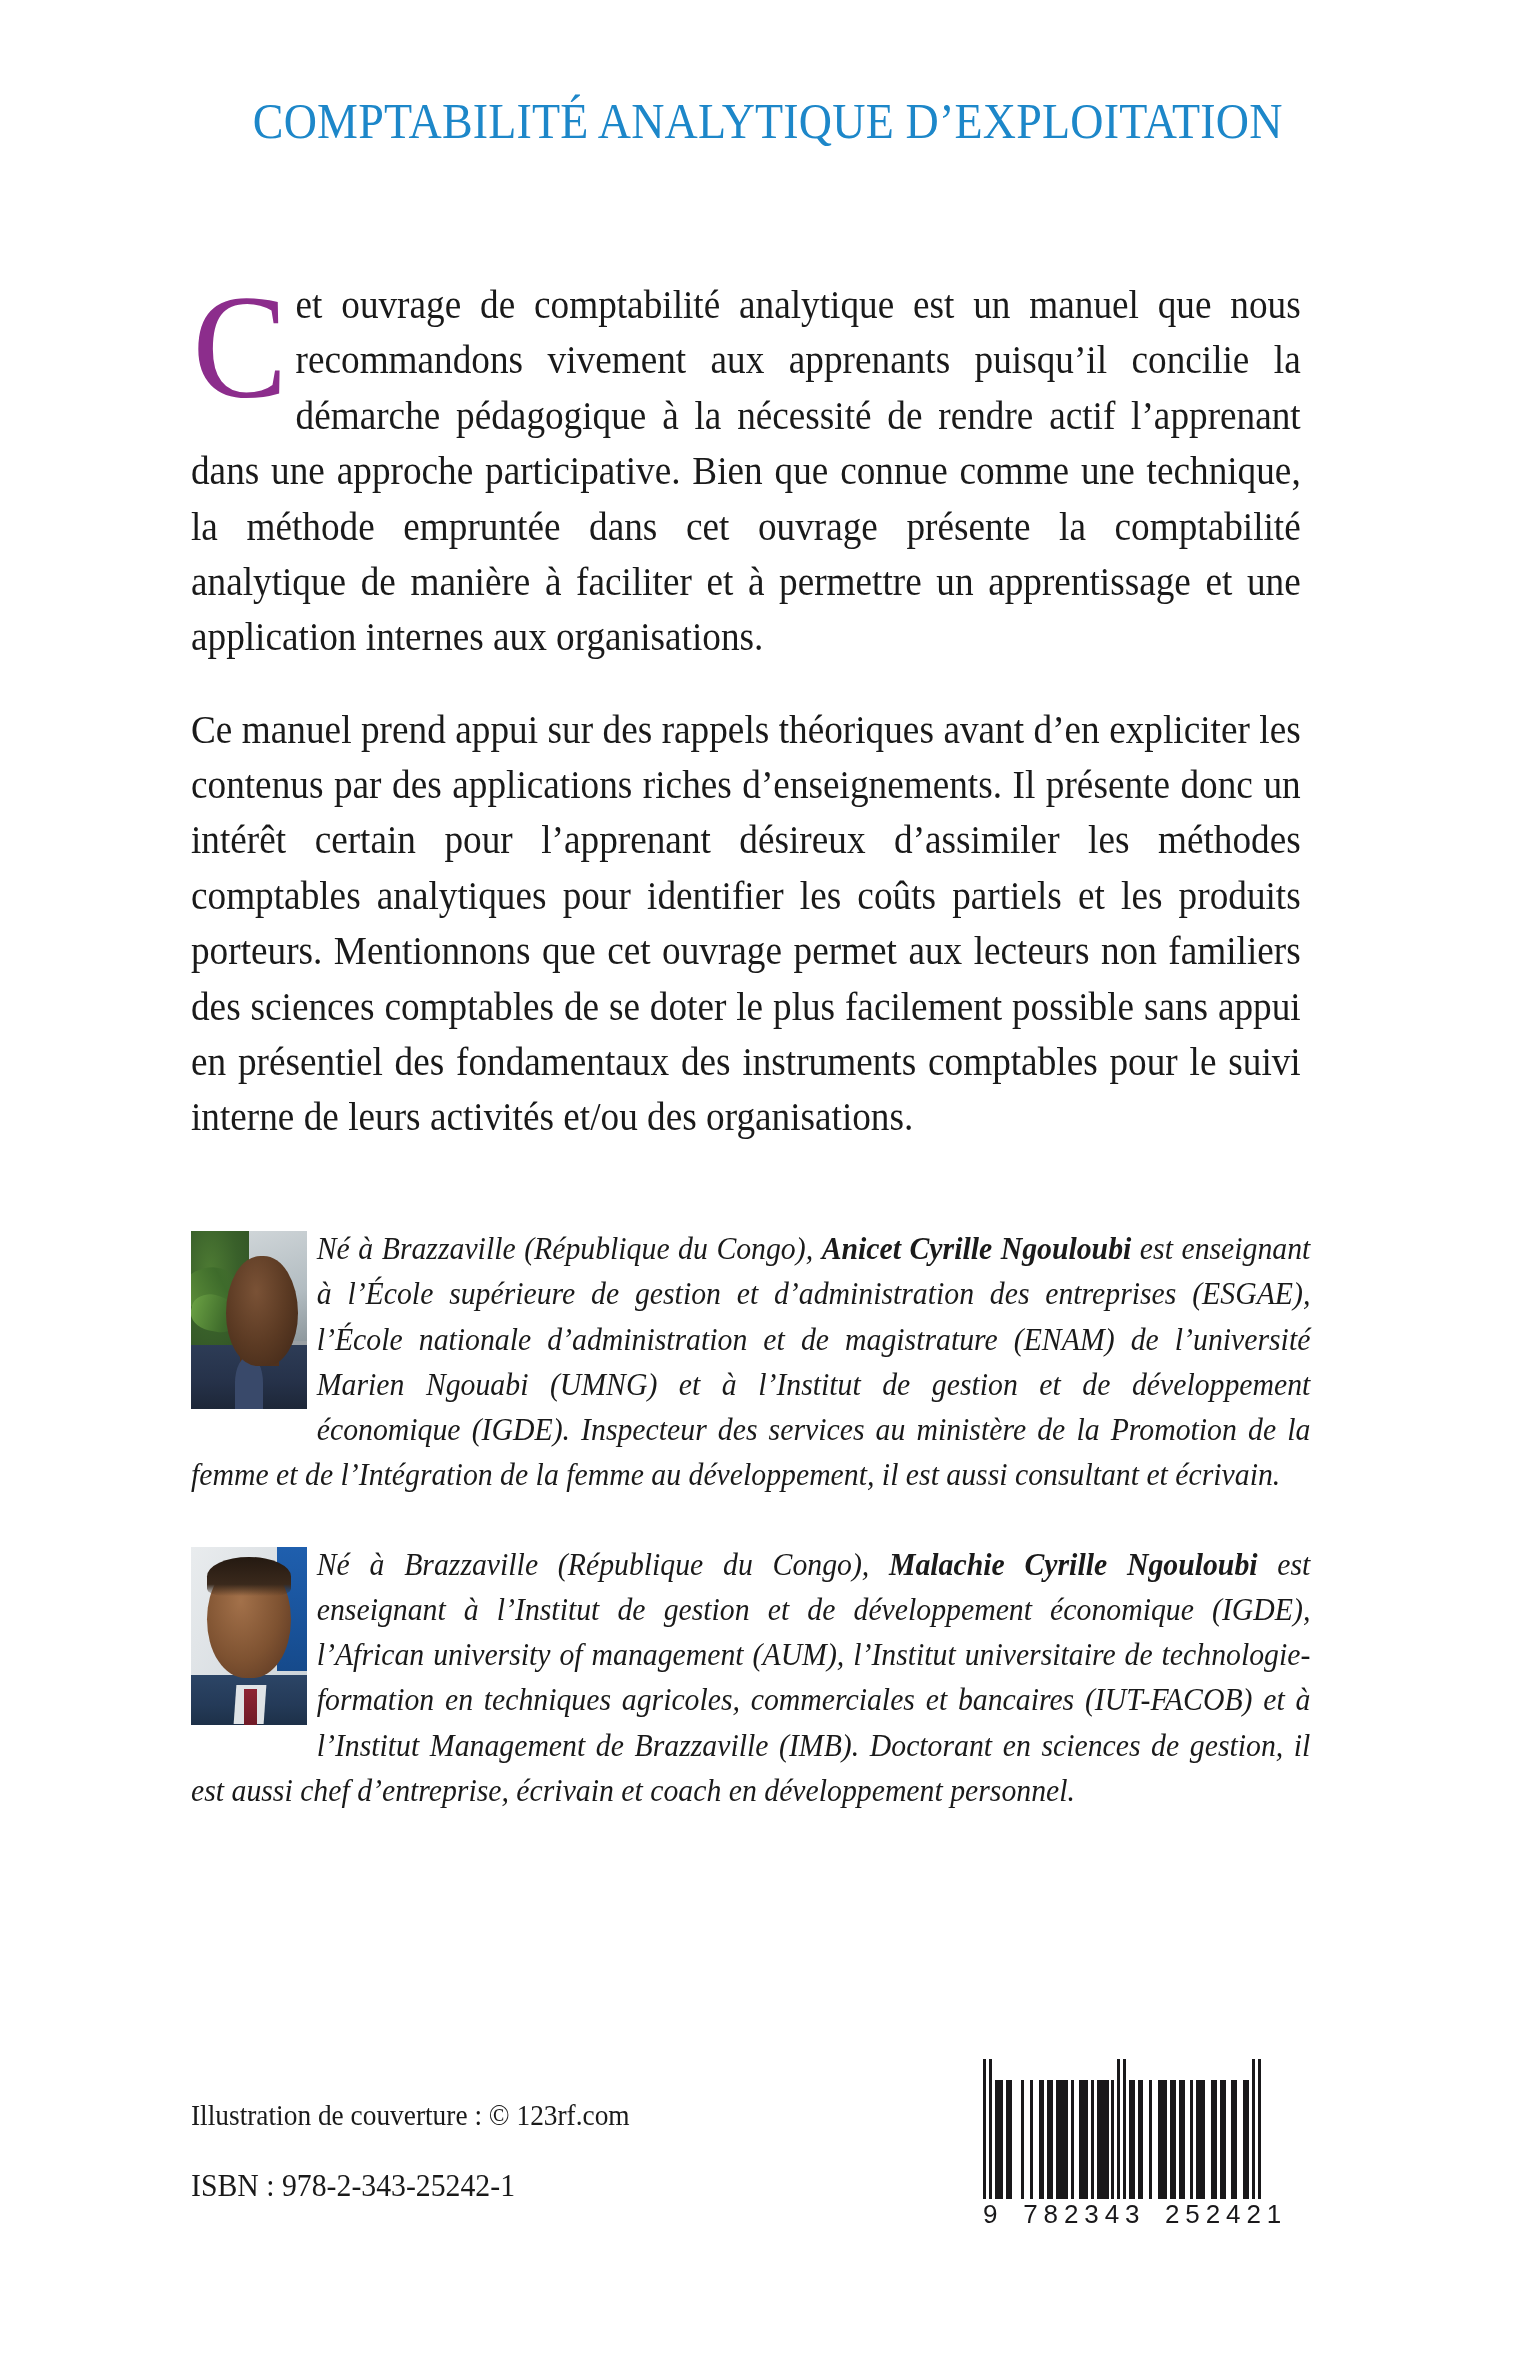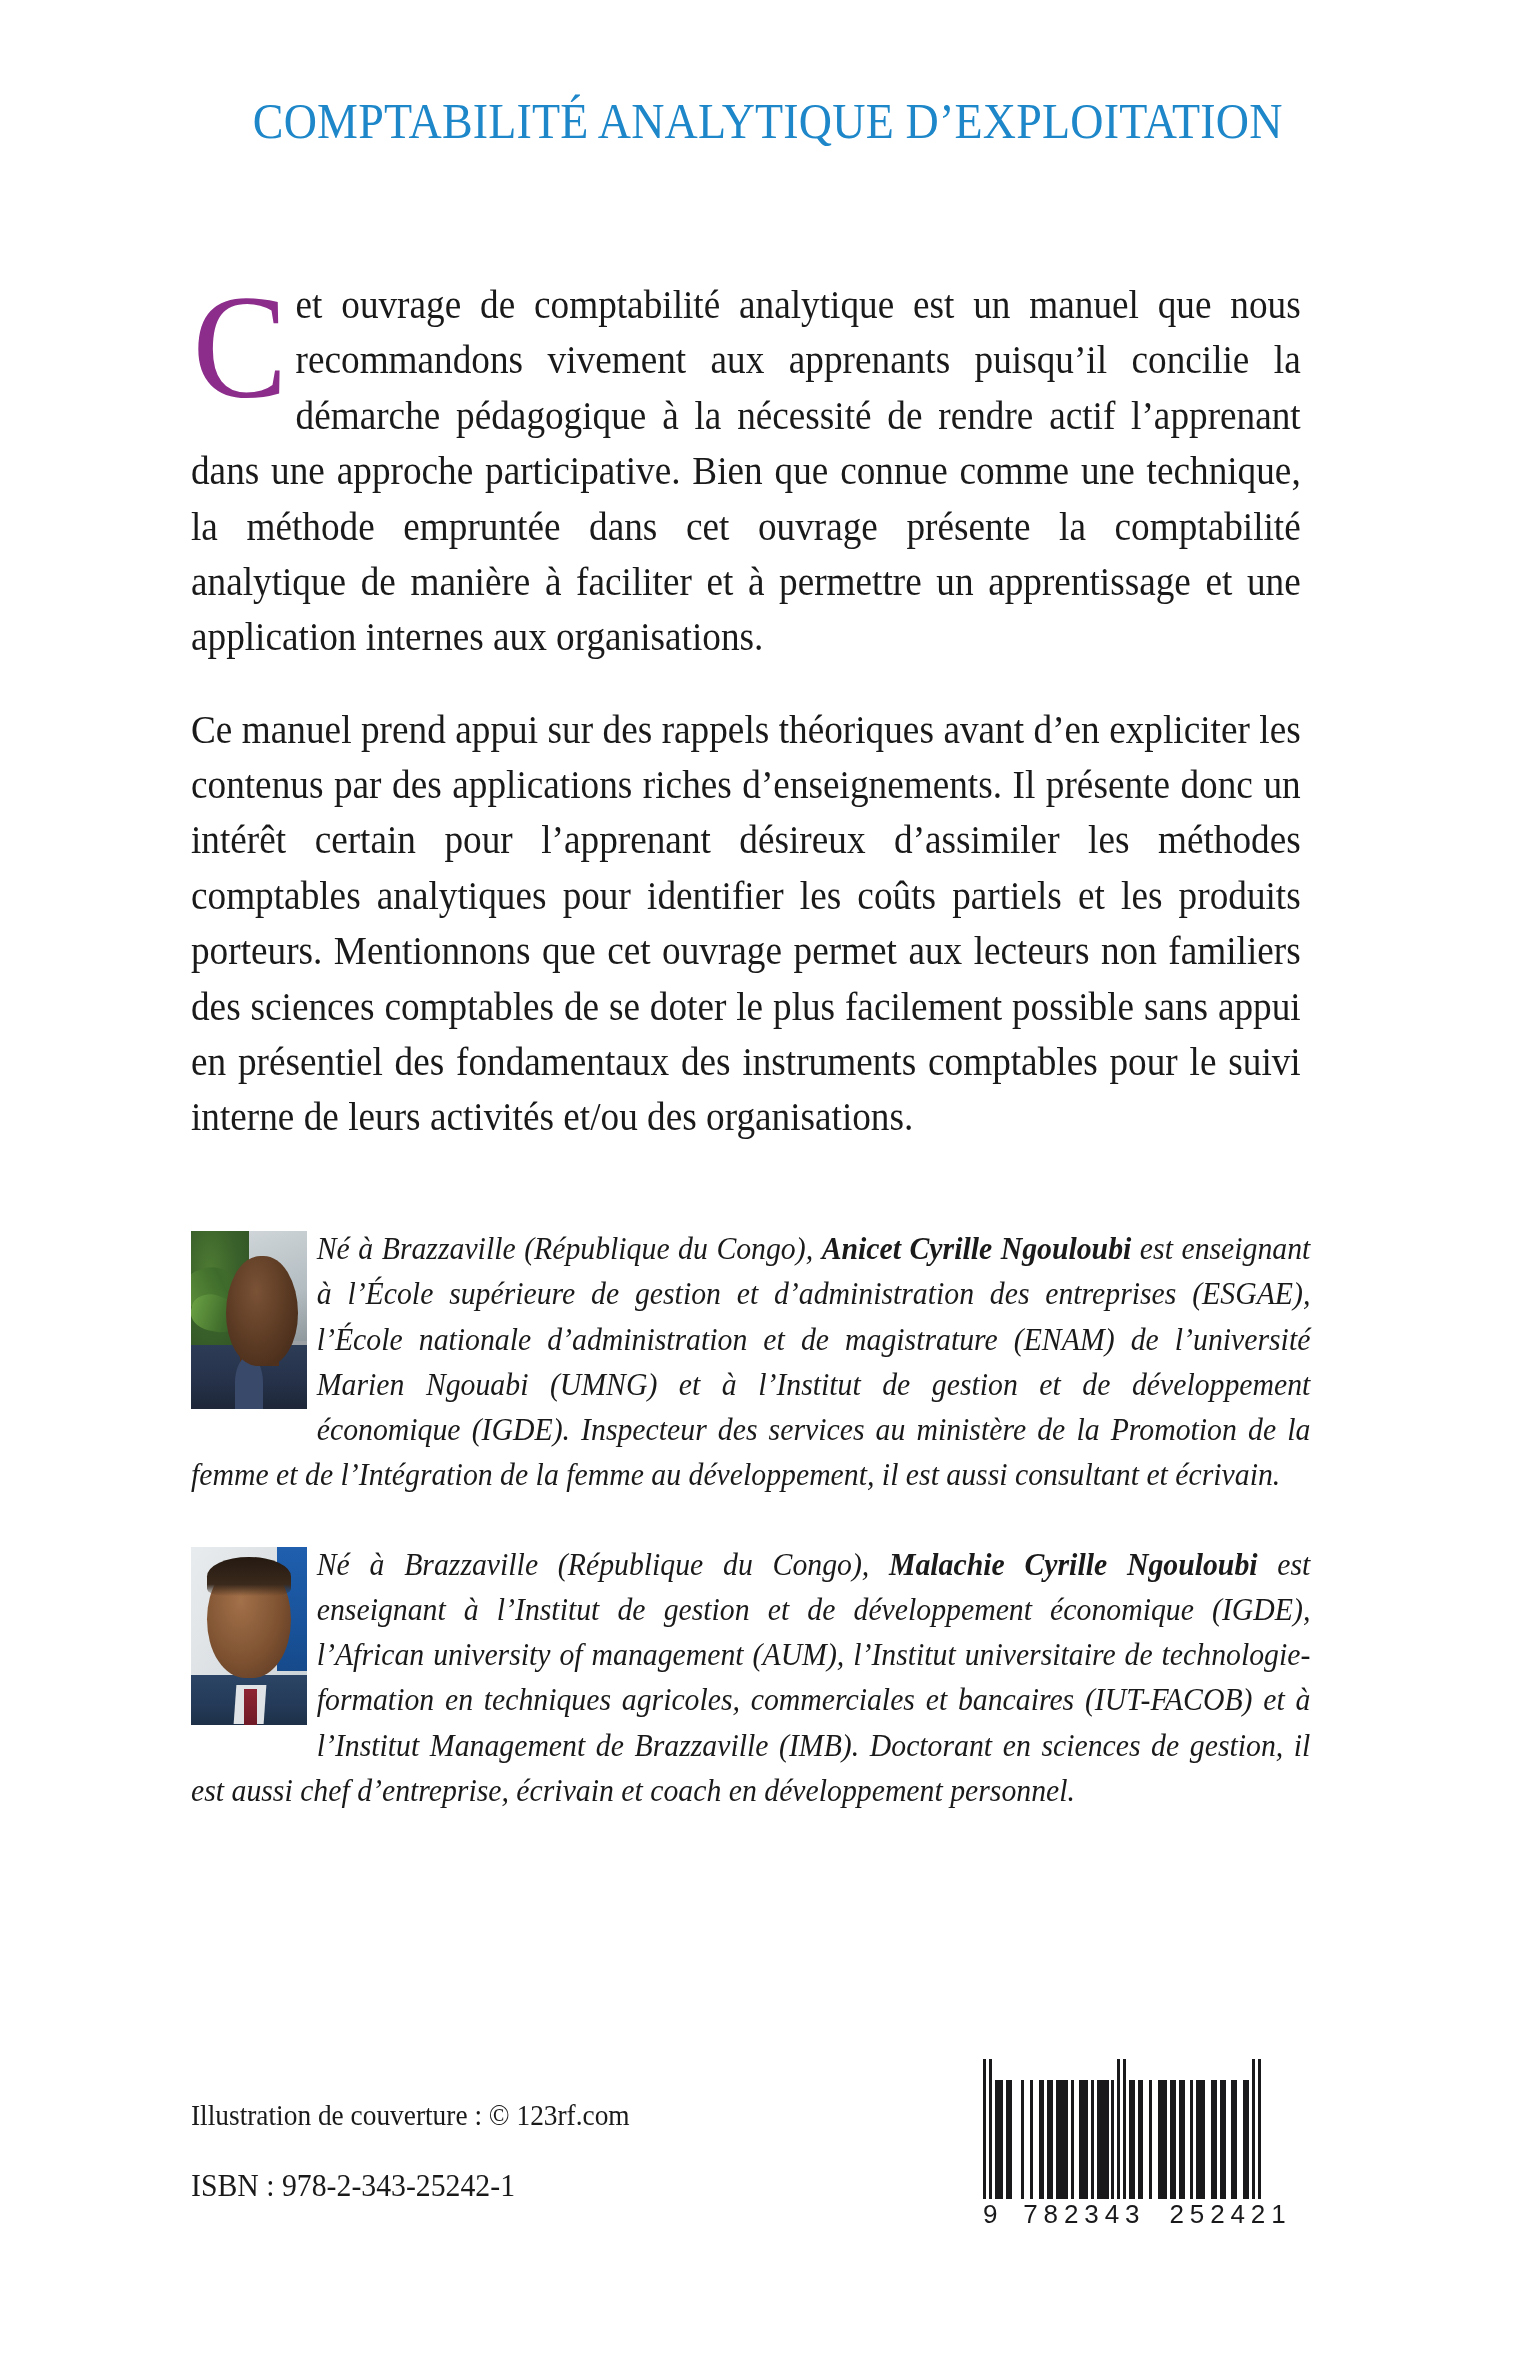--- a/index.html
+++ b/index.html
@@ -228,21 +228,21 @@
     font-family: "Liberation Sans", sans-serif;
     font-size: 26px;
     color: #19181a;
     margin-top: 1.7px;
     letter-spacing: 0.4px;
     height: 28.5px;
     align-items: center;
   }
   .bd-lead { width: 28.5px; }
   .bd-left { width: 129px; letter-spacing: 5.9px; padding-left: 11.7px; }
-  .bd-right { width: 131px; text-align: right; letter-spacing: 5.9px; padding-left: 8.4px; }
+  .bd-right { width: 131px; text-align: center; letter-spacing: 5.9px; padding-left: 8.4px; }
 </style>
 </head>
 <body>
 
 <div class="title-band">
   <div class="book-title">COMPTABILITÉ ANALYTIQUE D’EXPLOITATION</div>
 </div>
 
 <div class="blurb">
   <p class="para lead">Cet ouvrage de comptabilité analytique est un manuel que nous recommandons vivement aux apprenants puisqu’il concilie la démarche pédagogique à la nécessité de rendre actif l’apprenant dans une approche participative. Bien que connue comme une technique, la méthode empruntée dans cet ouvrage présente la comptabilité analytique de manière à faciliter et à permettre un apprentissage et une application internes aux organisations.</p>

